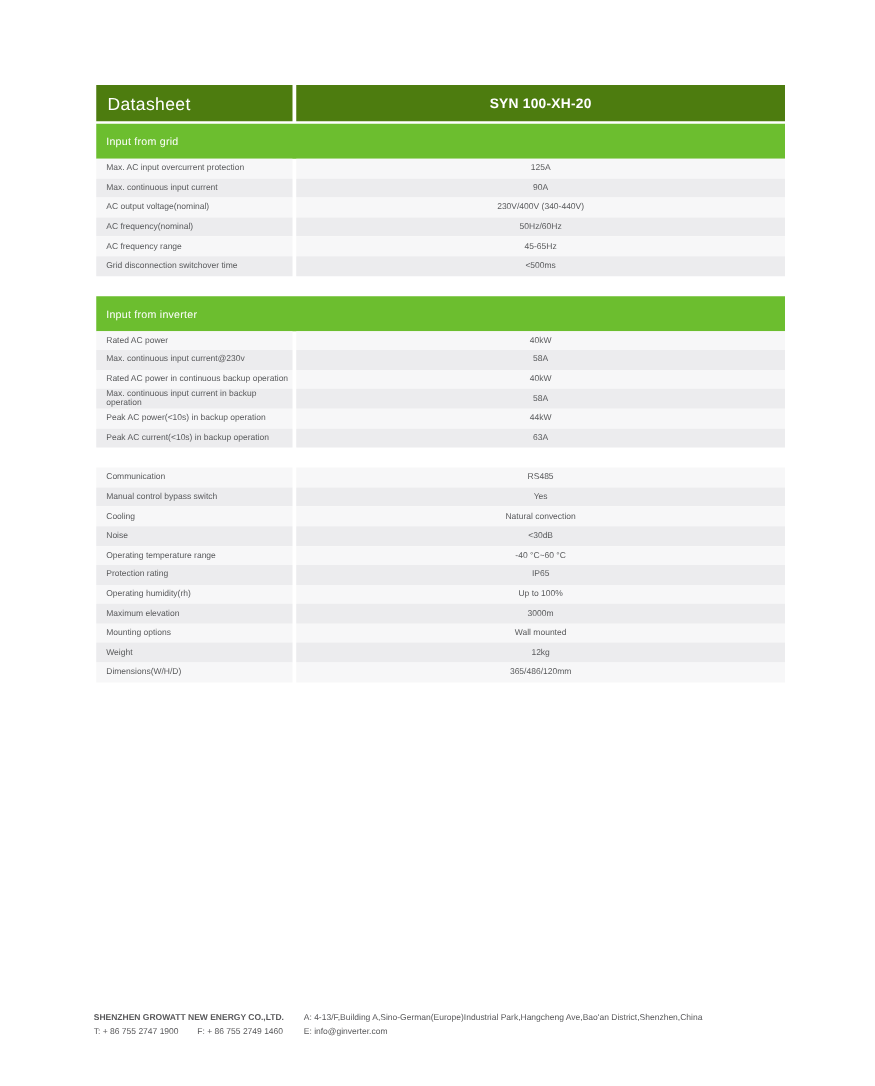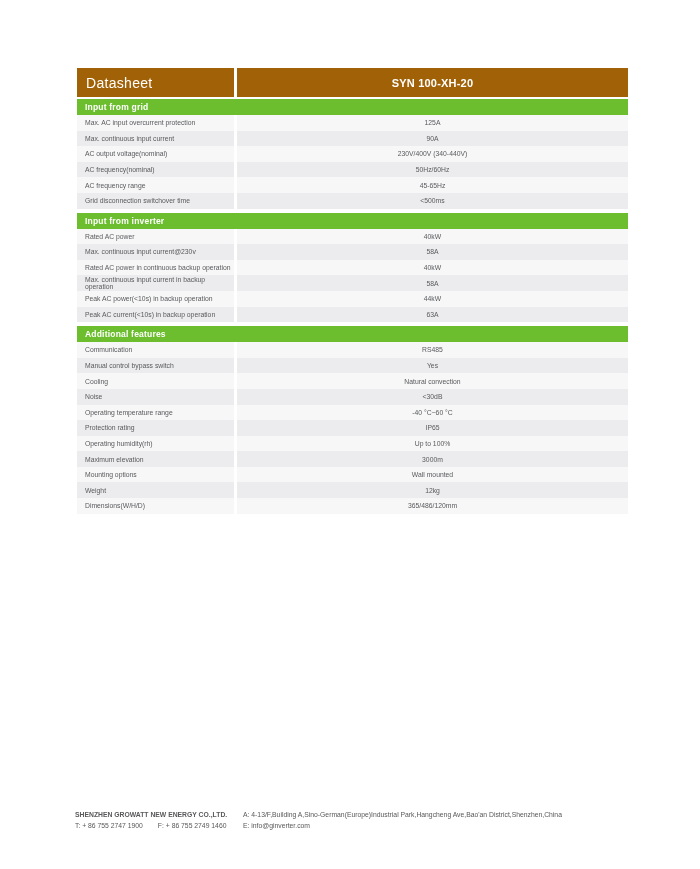--- a/index.html
+++ b/index.html
@@ -15,47 +15,47 @@
     position:absolute;
     left:77px; top:68px;
     width:551px;
   }
   .titlebar{
     display:flex;
     height:29px;
     margin-bottom:2px;
   }
   .tcell{
-    background:#a16207;
+    background:#4d7c0f;
     color:#ffffff;
     display:flex;
     align-items:center;
   }
   .tcell.left{
     width:157px;
     padding-left:9px;
     box-sizing:border-box;
     font-size:14px;
     letter-spacing:0.3px;
   }
   .tcell.right{
     flex:1;
     margin-left:3px;
     justify-content:center;
     font-weight:bold;
     font-size:11px;
     letter-spacing:0.2px;
   }
   .section{margin:0;}
-  .section + .section{margin-top:4px;}
+  .section + .section{margin-top:16px;}
   .section-header{
-    height:16px;
+    height:28px;
     background:#6cbe2f;
     color:#ffffff;
-    font-weight:bold;
+    font-weight:normal;
     font-size:8.5px;
     display:flex;
     align-items:center;
     padding-left:8px;
     box-sizing:border-box;
     letter-spacing:0.2px;
   }
   .row{
     display:flex;
     height:15.6px;
@@ -154,21 +154,20 @@
             <div class="cell label">Peak AC power(&lt;10s) in backup operation</div>
             <div class="cell value">44kW</div>
           </div>
           <div class="row">
             <div class="cell label">Peak AC current(&lt;10s) in backup operation</div>
             <div class="cell value">63A</div>
           </div>
         </div>
       </div>
       <div class="section">
-        <div class="section-header">Additional features</div>
         <div class="rows">
           <div class="row">
             <div class="cell label">Communication</div>
             <div class="cell value">RS485</div>
           </div>
           <div class="row">
             <div class="cell label">Manual control bypass switch</div>
             <div class="cell value">Yes</div>
           </div>
           <div class="row">

